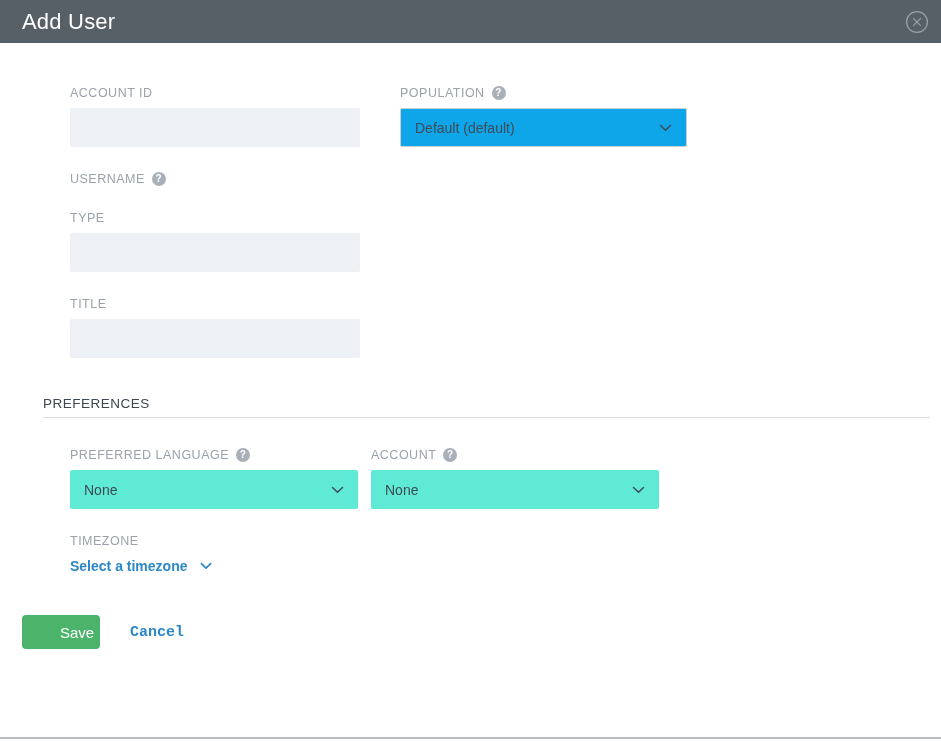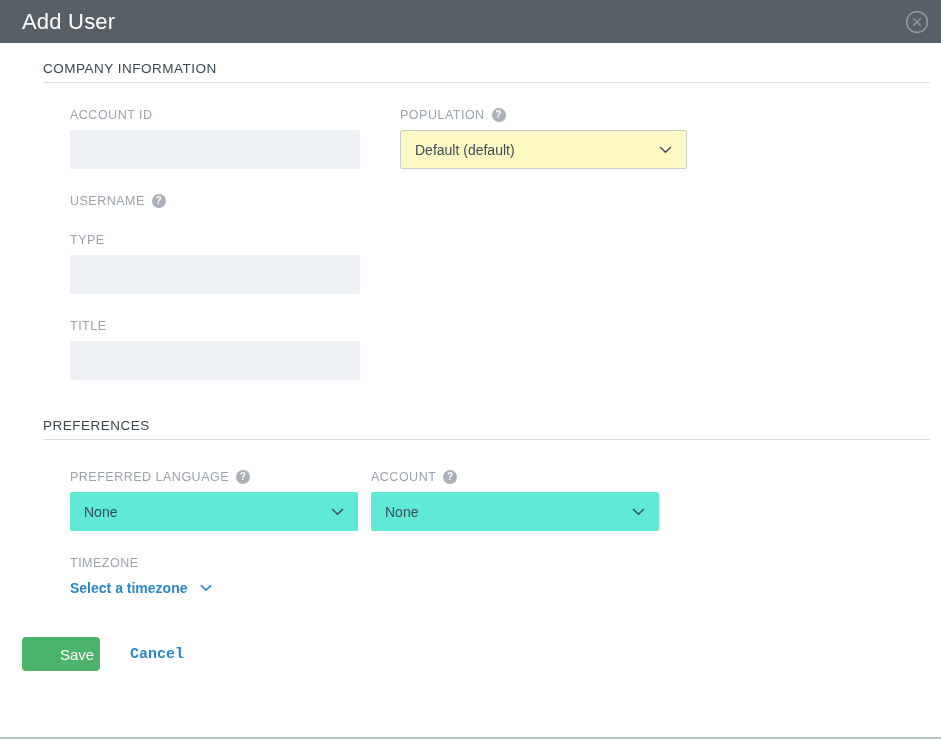--- a/index.html
+++ b/index.html
@@ -100,21 +100,21 @@
     align-items: center;
     justify-content: space-between;
     padding: 0 14px;
     font-size: 14px;
     color: #3f4b57;
     cursor: pointer;
     border-radius: 2px;
   }
   .select-outline {
     width: 287px;
-    background: #fef9c3;
+    background: #0ea5e9;
     border: 1px solid #c9ced4;
   }
   .select-filled {
     width: 288px;
     background: #5eead4;
     border: none;
   }
 
   .col-population { margin-left: 40px; }
   .col-locale { margin-left: 13px; }
@@ -180,23 +180,20 @@
     <svg width="24" height="24" viewBox="0 0 24 24">
       <circle cx="12" cy="12" r="10.4" fill="none" stroke="#9ba1a8" stroke-width="1.3"></circle>
       <path d="M8.6 8.6l6.8 6.8M15.4 8.6l-6.8 6.8" fill="none" stroke="#9ba1a8" stroke-width="1.3" stroke-linecap="round"></path>
     </svg>
   </button>
 </header>
 
 <main class="content">
 
   <section>
-    <div class="section-head">
-      <h2>COMPANY INFORMATION</h2>
-    </div>
     <div class="fields">
       <div class="fields-row">
         <div class="field">
           <div class="field-label">
             <span>ACCOUNT ID</span>
           </div>
           <input class="text-input" type="text" value="" style="">
         </div>
         <div class="field col-population">
           <div class="field-label">

